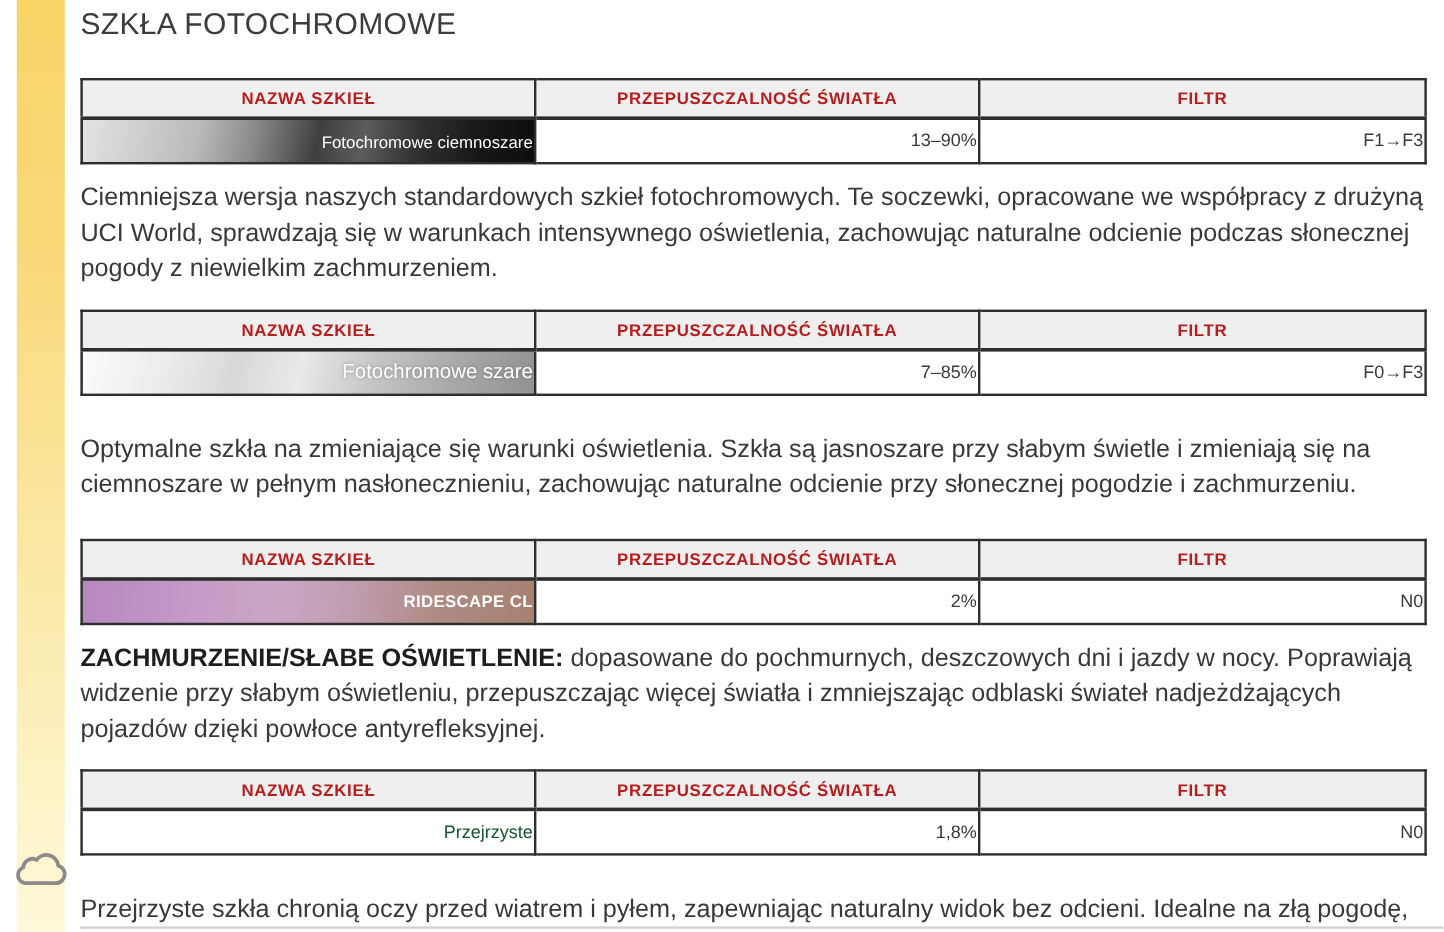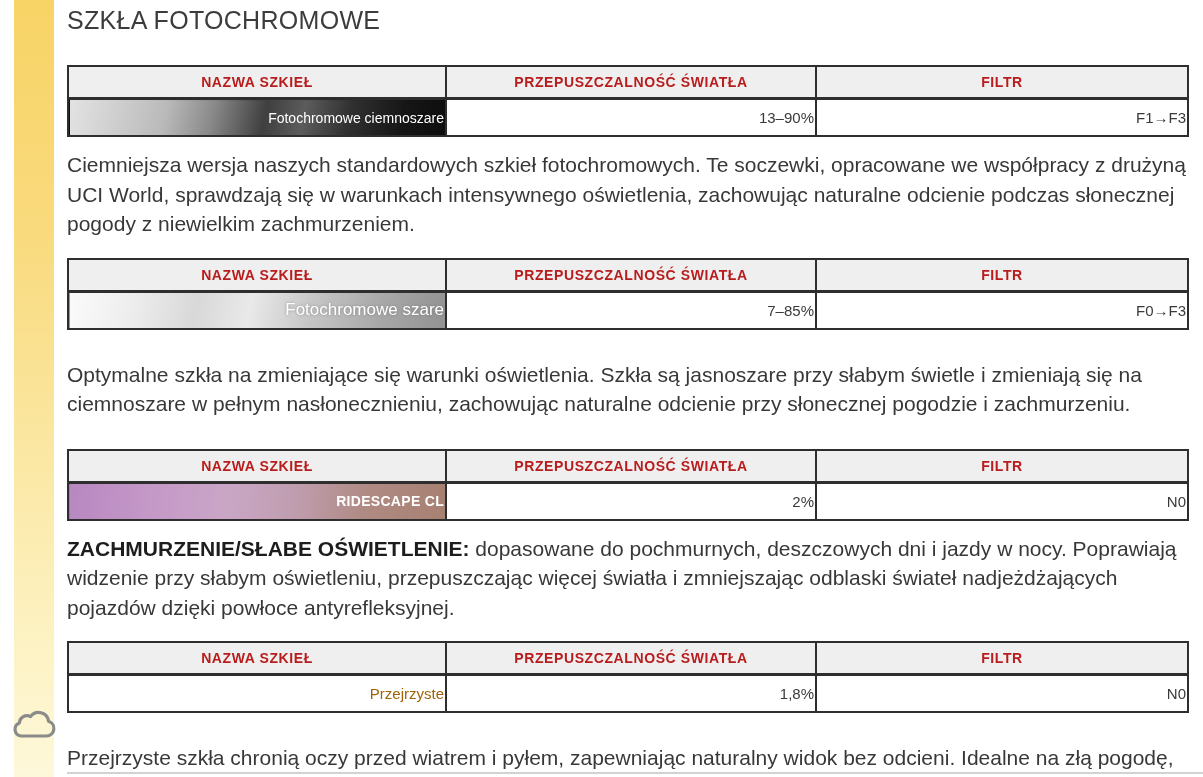--- a/index.html
+++ b/index.html
@@ -50,21 +50,21 @@
     color:#ffffff;font-size:14px;
   }
   td.name-light{
     background:linear-gradient(102deg,#fbfbfb 0%,#ececec 18%,#d8d8d8 34%,#e9e9e9 48%,#c6c6c6 64%,#a8a8a8 82%,#929292 100%);
     color:#ffffff;font-size:17px;text-shadow:0 0 3px rgba(110,110,110,.65);
   }
   td.name-purple{
     background:linear-gradient(95deg,#b787c0 0%,#c498c7 22%,#caa6c6 42%,#bf9dae 60%,#b08b85 78%,#a68070 100%);
     color:#ffffff;font-size:14px;font-weight:700;letter-spacing:.3px;
   }
-  td.name-plain{color:#a16207;}
+  td.name-plain{color:#14532d;}
 
   .bottom-divider{
     position:absolute;left:67px;top:772px;width:1136px;height:2px;background:#d2d2d2;
   }
 </style>
 </head>
 <body>
 
 <div class="accent-strip"></div>
 

